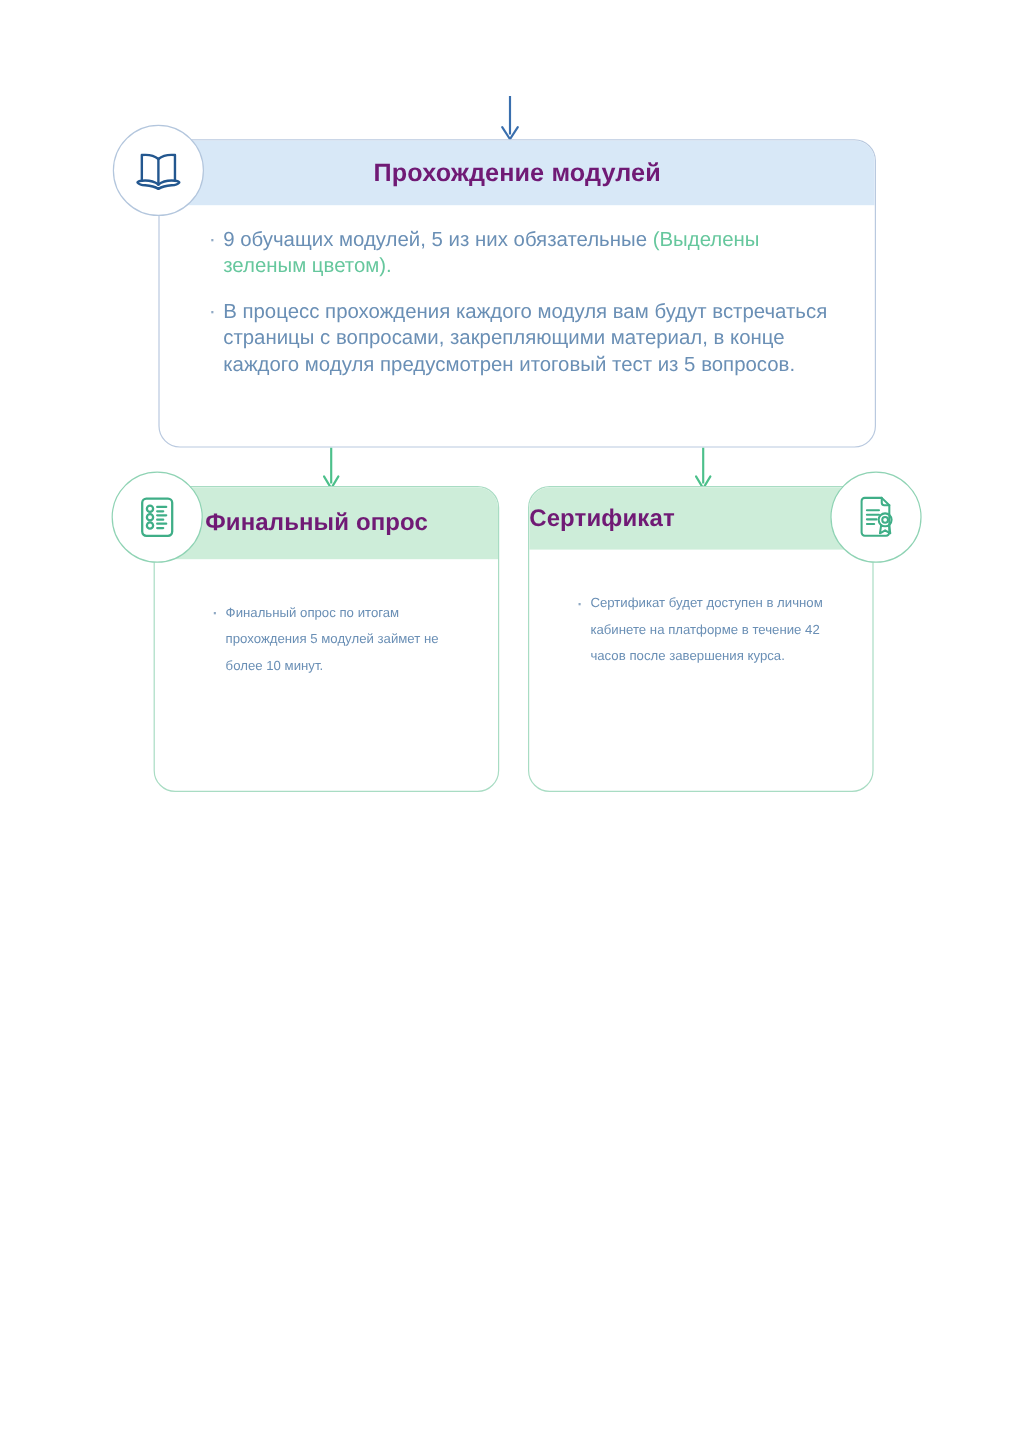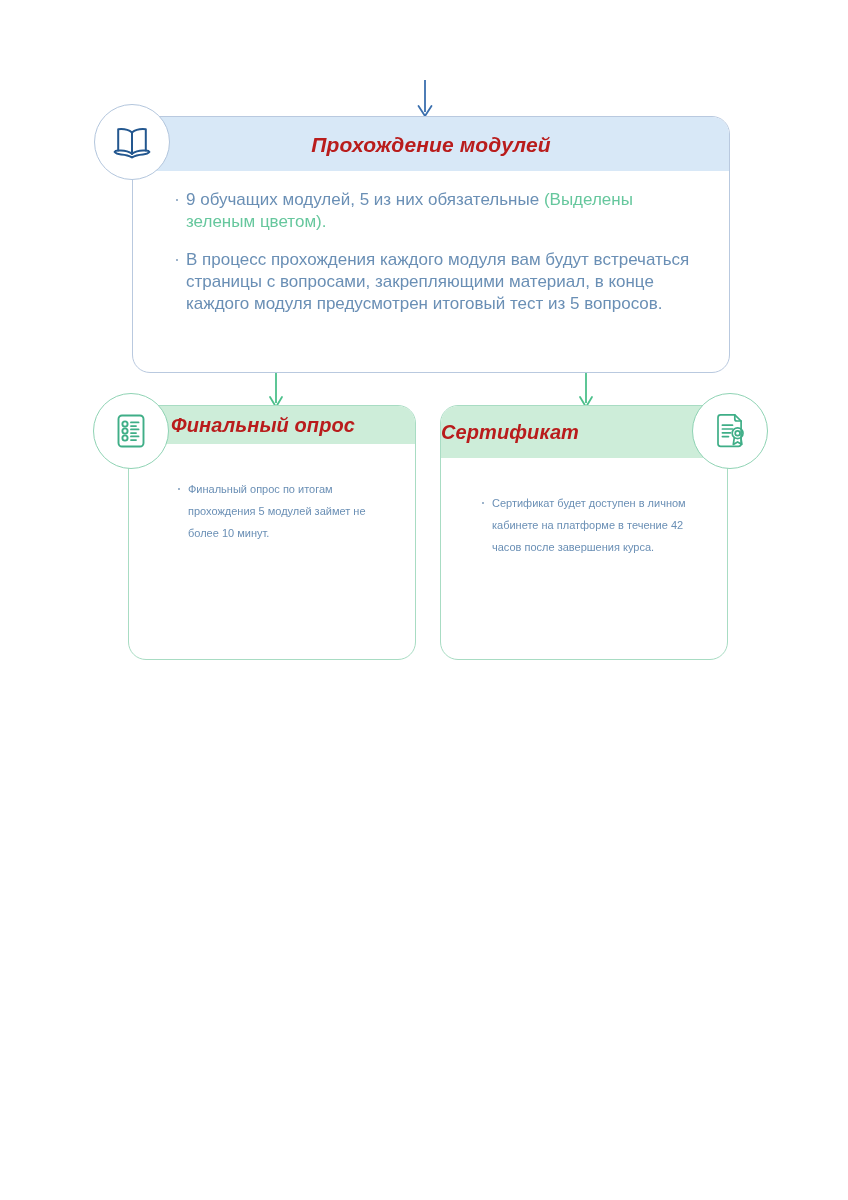--- a/index.html
+++ b/index.html
@@ -54,25 +54,24 @@
   }
   .header-blue {
     background: #d8e8f7;
   }
   .header-green {
     background: #cdedd9;
   }
   .card-title {
     font-size: 21px;
     font-weight: bold;
-    color: #b91c1c;
+    color: #701a75;
     letter-spacing: 0.1px;
     line-height: 1;
     white-space: nowrap;
-    font-style: italic;
   }
   .card-title-sm {
     font-size: 20px;
   }
 
   
   .card-body {
     box-sizing: border-box;
   }
   .bullet-list {
@@ -170,21 +169,21 @@
   </div>
 
   <div class="connector" style="left:575px; top:373px;">
     <svg width="22" height="38" viewBox="0 0 22 38">
       <line x1="11" y1="0" x2="11" y2="30" stroke="#4cc08b" stroke-width="1.8"></line>
       <path d="M5 24 L11 34 L17 24" fill="none" stroke="#4cc08b" stroke-width="1.8" stroke-linecap="round" stroke-linejoin="round"></path>
     </svg>
   </div>
 
   <div class="card card-green" style="left:128px; top:405px; width:288px; height:255px;">
-    <div class="card-header header-green" style="height:38px; justify-content:flex-start; padding-left:42px;">
+    <div class="card-header header-green" style="height:60px; justify-content:flex-start; padding-left:42px;">
       <span class="card-title card-title-sm">Финальный опрос</span>
     </div>
     <div class="card-body" style="padding:34px 18px 0 46px;">
       <ul class="bullet-list">
         <li class="bullet bullet-sm">
           <span>Финальный опрос по итогам прохождения 5 модулей займет не более 10 минут.</span>
         </li>
       </ul>
     </div>
   </div>

